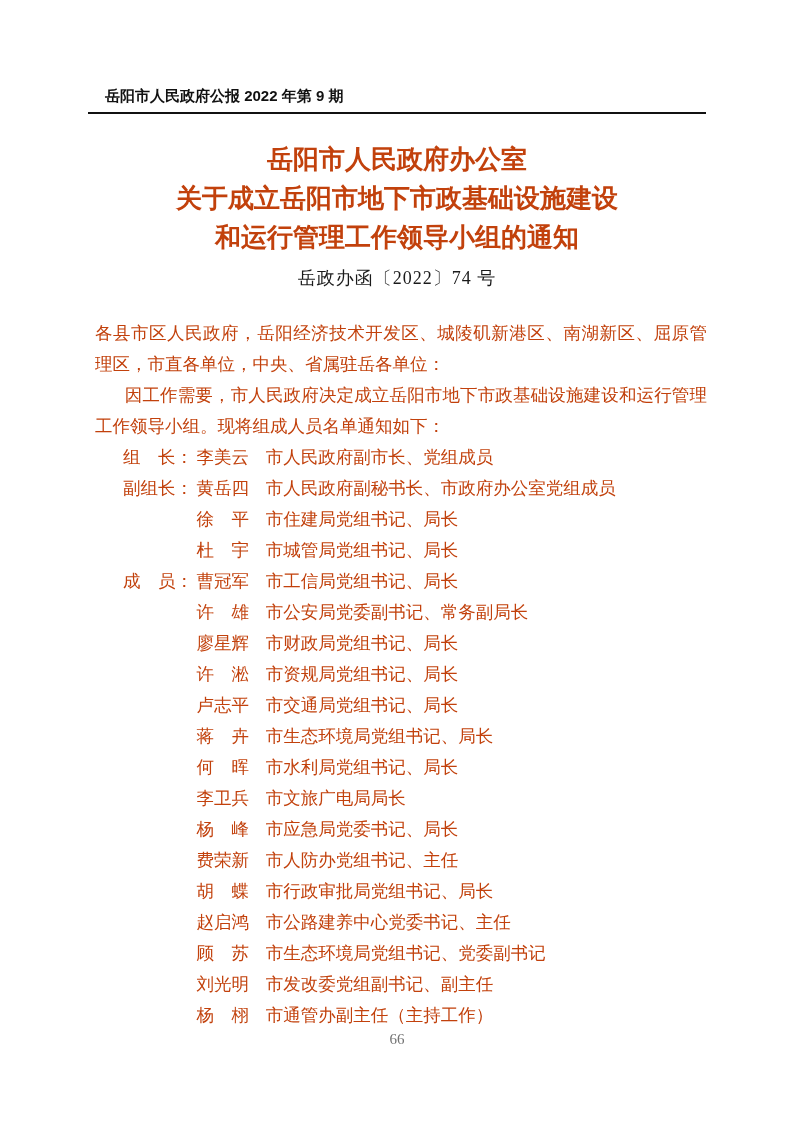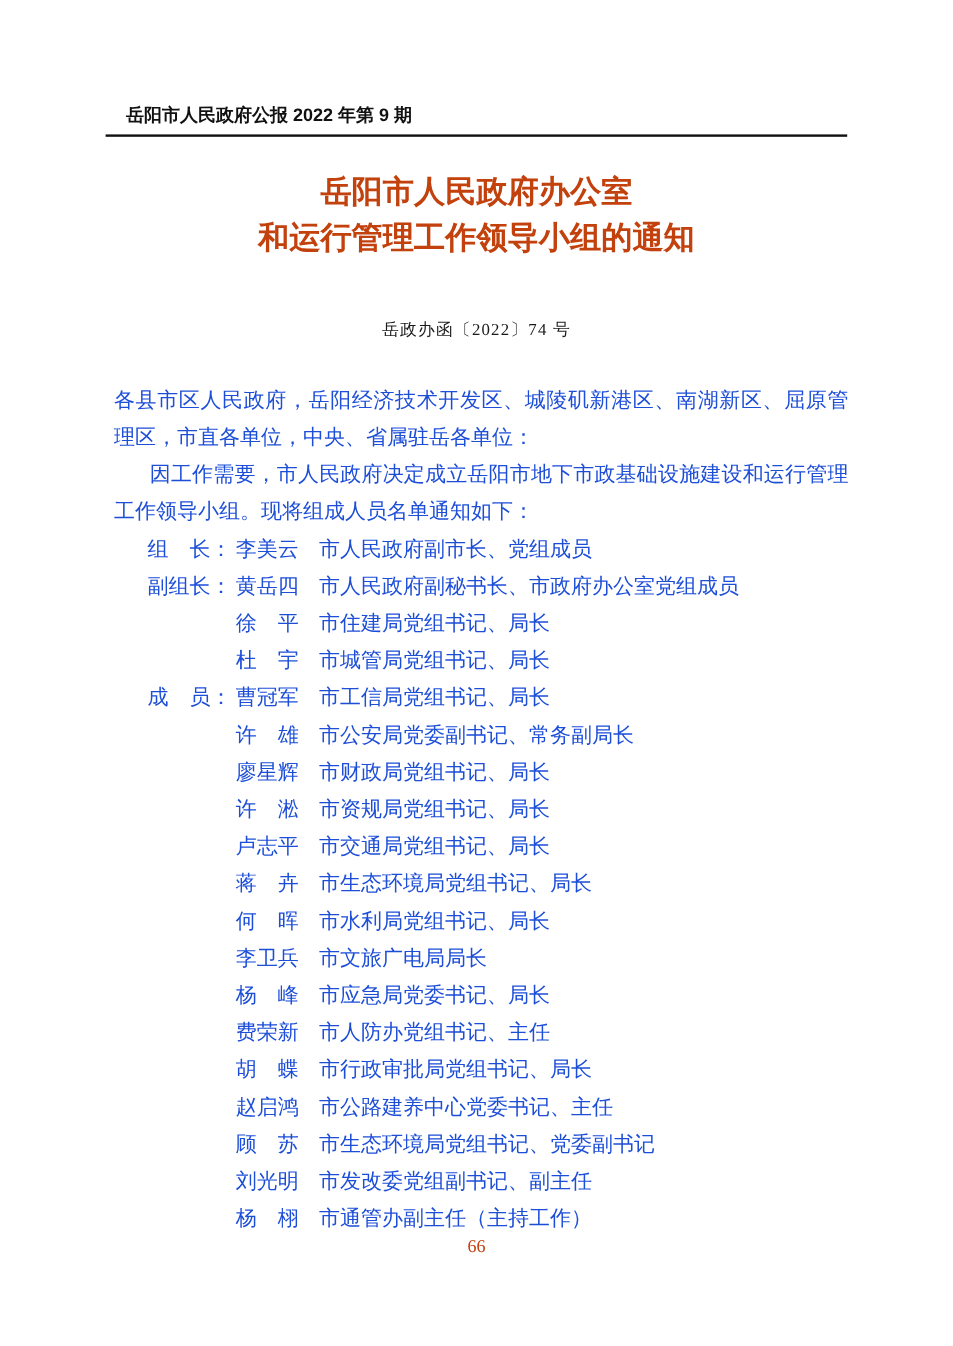--- a/index.html
+++ b/index.html
@@ -49,33 +49,33 @@
     font-size: 26px;
     line-height: 39px;
     color: #c2410c;
   }
   .doc-number {
     position: absolute;
     left: 0;
     right: 0;
     top: 266px;
     text-align: center;
-    font-size: 14px;
+    font-size: 18px;
     letter-spacing: 1px;
     color: #1a1a1a;
   }
   
   .doc-body {
     position: absolute;
     left: 95px;
     top: 318px;
     width: 612px;
     font-size: 17.5px;
     line-height: 31px;
-    color: #1d4ed8;
+    color: #c2410c;
   }
   .doc-body p {
     margin: 0;
     text-align: justify;
   }
   .doc-body p.indent {
     text-indent: 1.7em;
   }
   
   .member-list {
@@ -95,36 +95,37 @@
     vertical-align: top;
   }
   
   .page-number {
     position: absolute;
     left: 0;
     right: 0;
     top: 1031px;
     text-align: center;
     font-size: 15px;
-    color: #c2410c;
+    color: #737373;
   }
 </style>
 </head>
 <body>
 
 <div class="page">
 
   <div class="gazette-header">
     <span>岳阳市人民政府公报</span>
     <span class="issue">2022 年第 9 期</span>
   </div>
   <div class="header-rule"></div>
 
   <div class="doc-title">
     <div>岳阳市人民政府办公室</div>
+    <div>关于成立岳阳市地下市政基础设施建设</div>
     <div>和运行管理工作领导小组的通知</div>
   </div>
 
   <div class="doc-number">岳政办函〔2022〕74 号</div>
 
   <div class="doc-body">
     <p>各县市区人民政府，岳阳经济技术开发区、城陵矶新港区、南湖新区、屈原管理区，市直各单位，中央、省属驻岳各单位：</p>
     <p class="indent">因工作需要，市人民政府决定成立岳阳市地下市政基础设施建设和运行管理工作领导小组。现将组成人员名单通知如下：</p>
     <div class="member-list" id="member-list">
   <div class="member-row">

